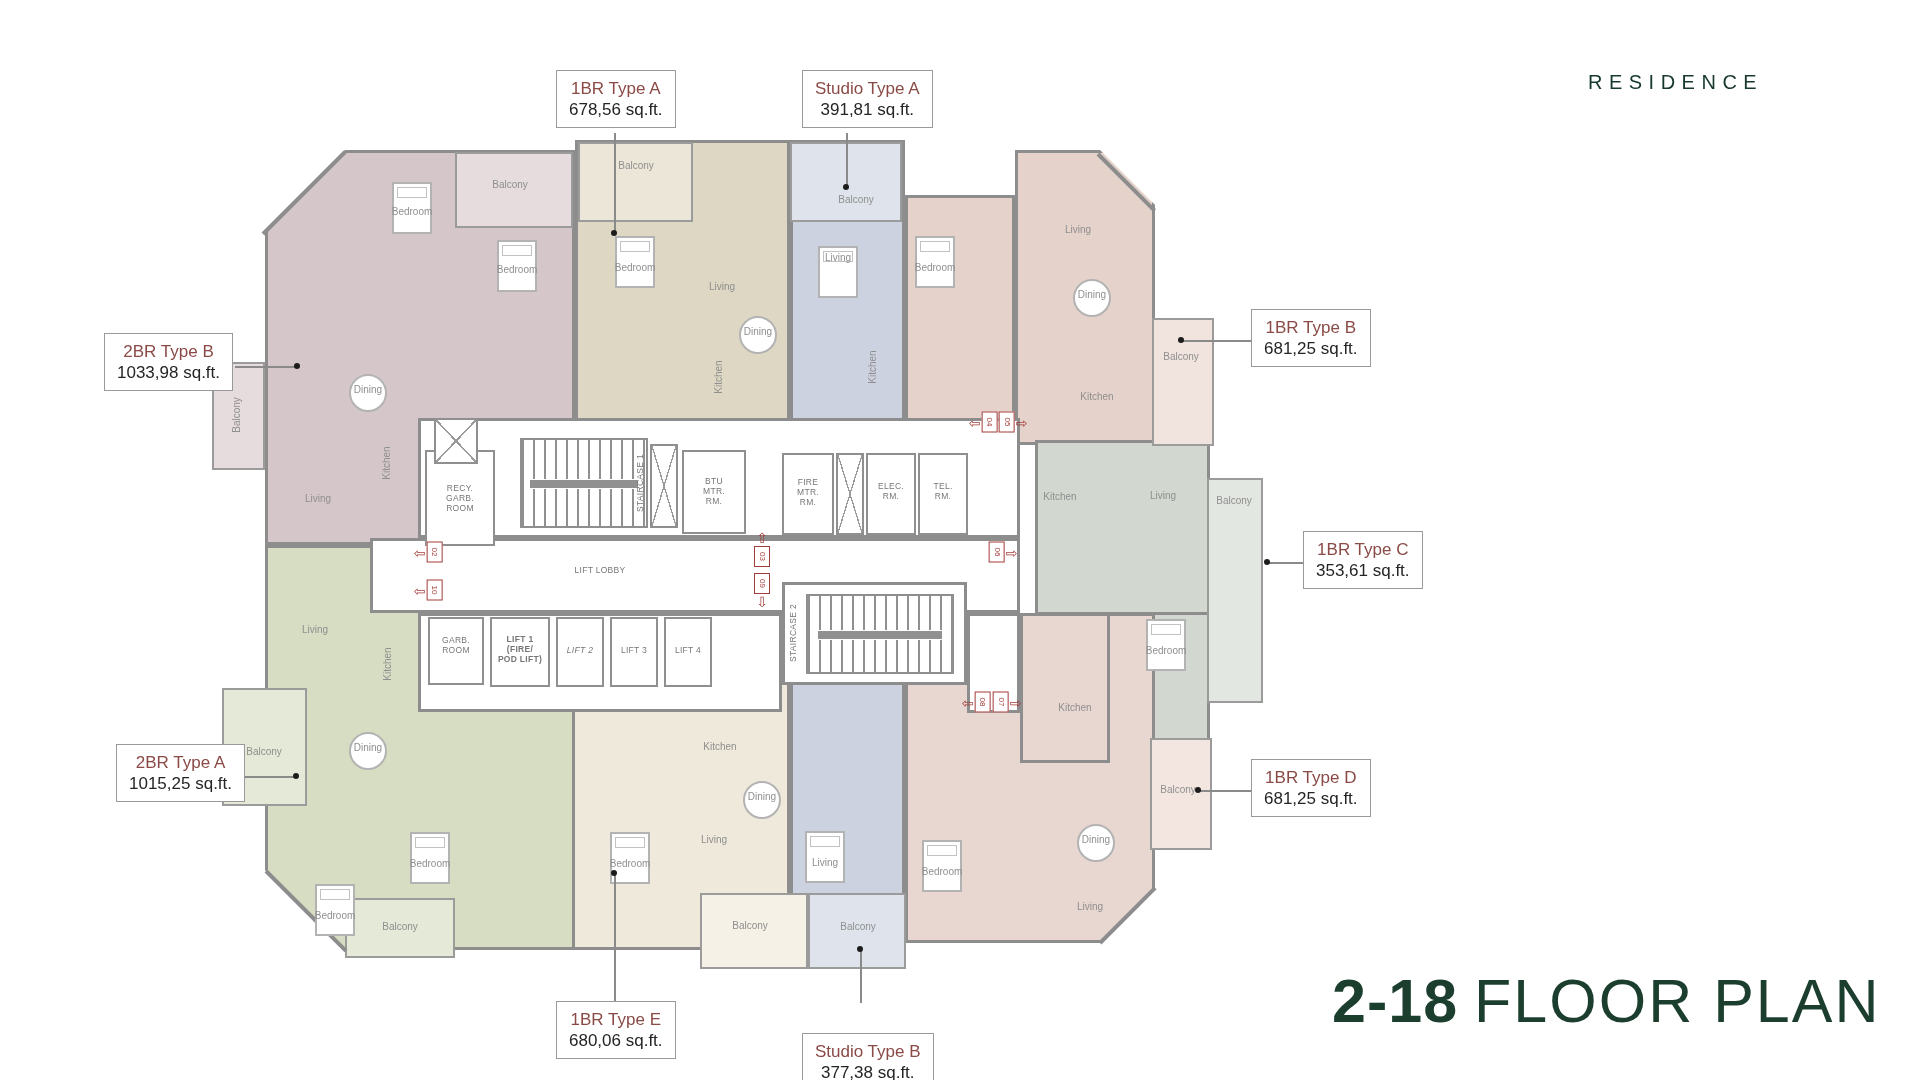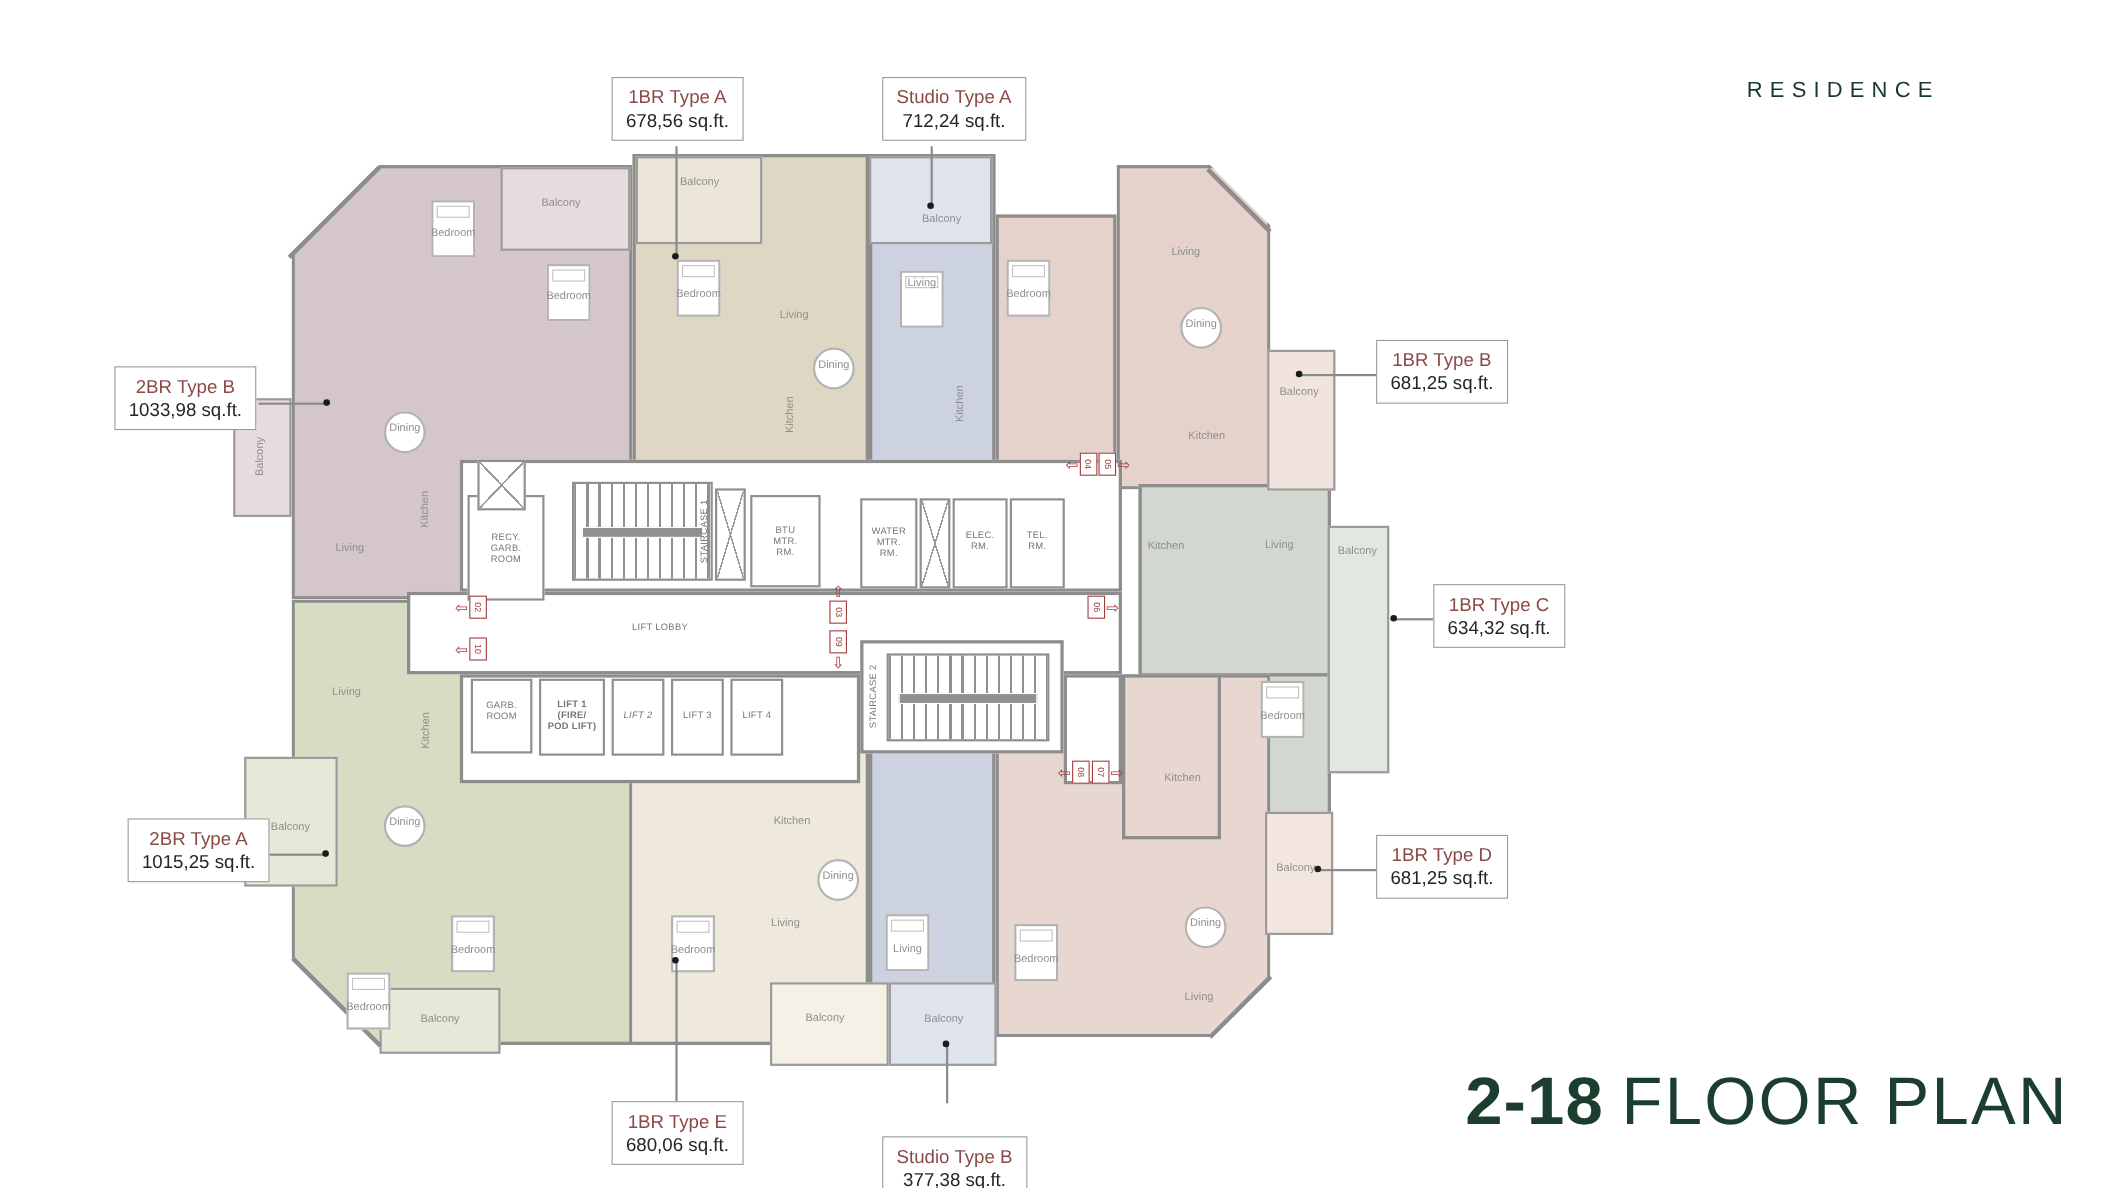--- a/index.html
+++ b/index.html
@@ -141,33 +141,33 @@
   <div class="table" style="left:368px;top:751px;"></div>
   <div class="table" style="left:762px;top:800px;"></div>
   <div class="table" style="left:1096px;top:843px;"></div>
 
   <div class="callout" style="left:556px;top:70px;">
     <span class="c-name">1BR Type A</span>
     <span class="c-area">678,56 sq.ft.</span>
   </div>
   <div class="callout" style="left:802px;top:70px;">
     <span class="c-name">Studio Type A</span>
-    <span class="c-area">712,24 sq.ft.</span>
+    <span class="c-area">391,81 sq.ft.</span>
   </div>
   <div class="callout" style="left:104px;top:333px;">
     <span class="c-name">2BR Type B</span>
     <span class="c-area">1033,98 sq.ft.</span>
   </div>
   <div class="callout" style="left:1251px;top:309px;">
     <span class="c-name">1BR Type B</span>
     <span class="c-area">681,25 sq.ft.</span>
   </div>
   <div class="callout" style="left:1303px;top:531px;">
     <span class="c-name">1BR Type C</span>
-    <span class="c-area">634,32 sq.ft.</span>
+    <span class="c-area">353,61 sq.ft.</span>
   </div>
   <div class="callout" style="left:116px;top:744px;">
     <span class="c-name">2BR Type A</span>
     <span class="c-area">1015,25 sq.ft.</span>
   </div>
   <div class="callout" style="left:1251px;top:759px;">
     <span class="c-name">1BR Type D</span>
     <span class="c-area">681,25 sq.ft.</span>
   </div>
   <div class="callout" style="left:556px;top:1001px;">
@@ -240,21 +240,21 @@
     <div class="room-label" style="left: 1090px; top: 907px;">Living</div>
     <div class="room-label" style="left: 942px; top: 872px;">Bedroom</div>
     <div class="room-label" style="left: 1178px; top: 790px;">Balcony</div>
     <div class="room-label core-label" style="left: 460px; top: 499px;">RECY.
 GARB.
 ROOM</div>
     <div class="room-label rot core-label" style="left: 641px; top: 483px;">STAIRCASE 1</div>
     <div class="room-label core-label" style="left: 714px; top: 492px;">BTU
 MTR.
 RM.</div>
-    <div class="room-label core-label" style="left: 808px; top: 493px;">WATER
+    <div class="room-label core-label" style="left: 808px; top: 493px;">FIRE
 MTR.
 RM.</div>
     <div class="room-label core-label" style="left: 891px; top: 492px;">ELEC.
 RM.</div>
     <div class="room-label core-label" style="left: 943px; top: 492px;">TEL.
 RM.</div>
     <div class="room-label core-label" style="left: 600px; top: 571px;">LIFT LOBBY</div>
     <div class="room-label core-label" style="left: 456px; top: 646px;">GARB.
 ROOM</div>
     <div class="room-label core-label" style="left: 520px; top: 650px; font-weight: bold;">LIFT 1

